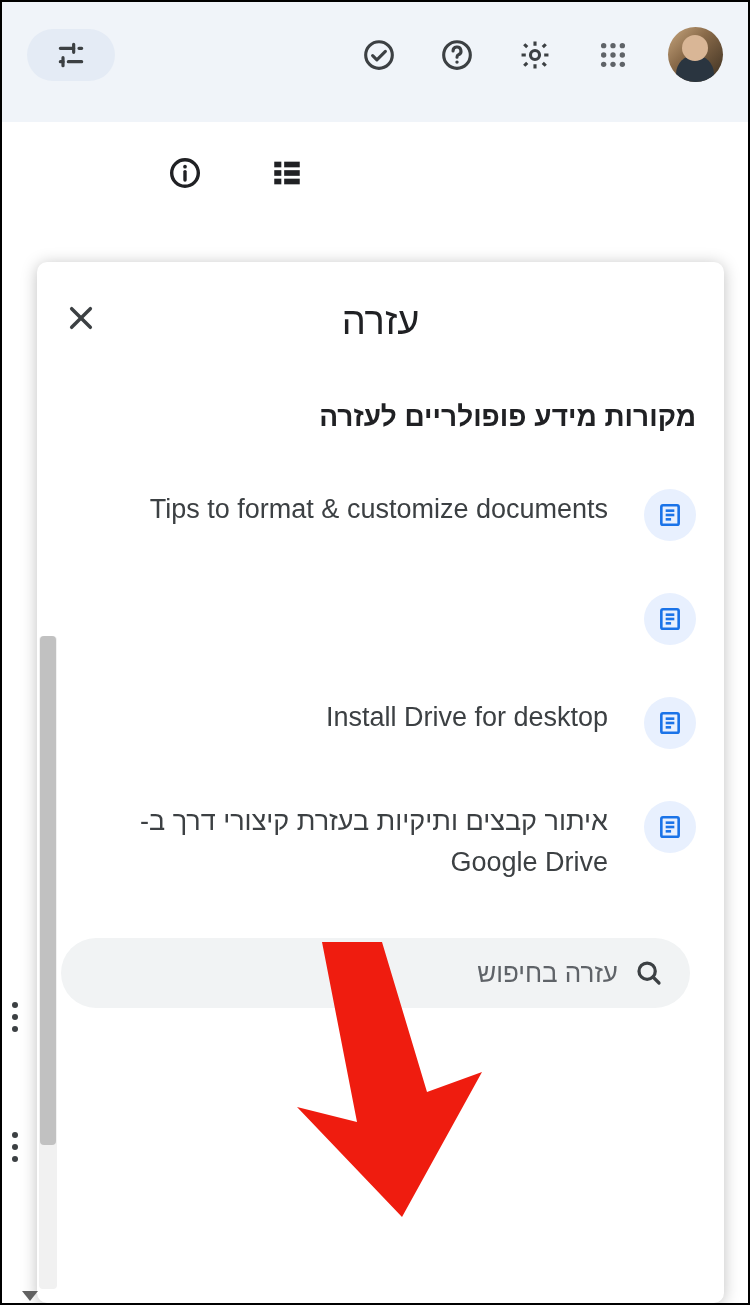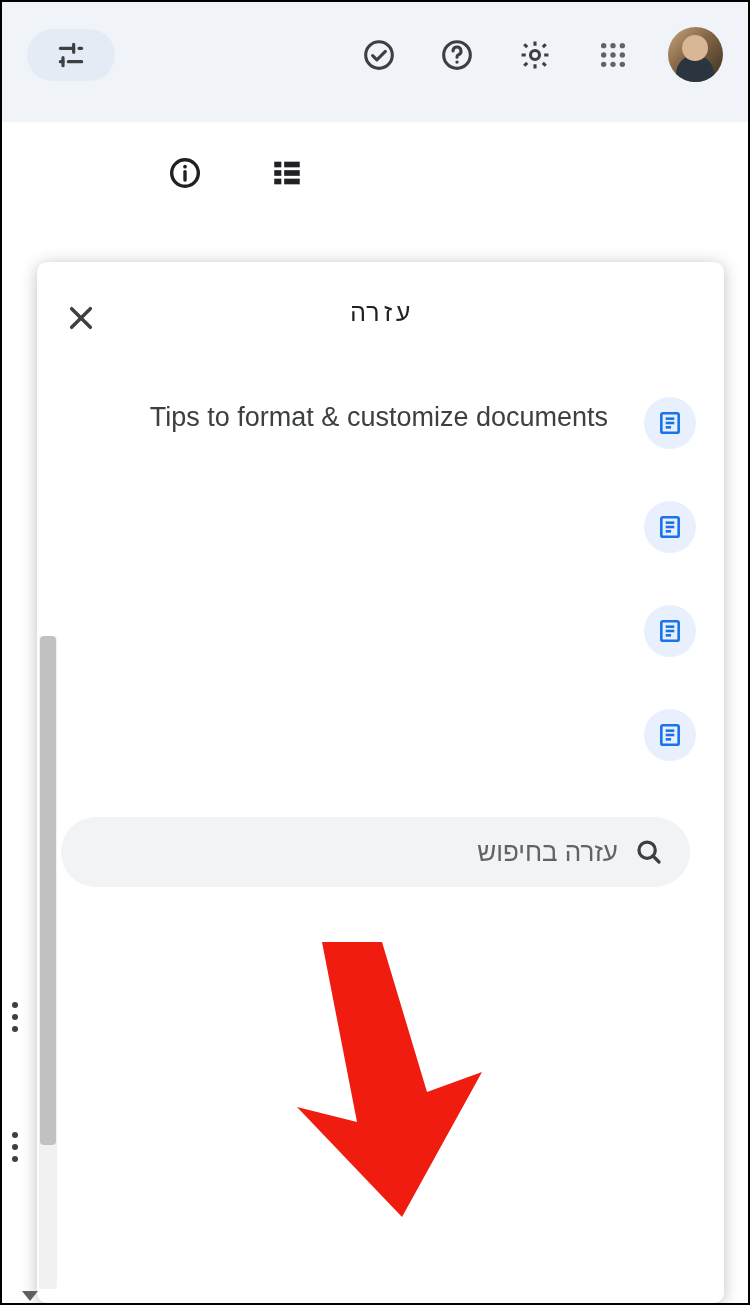--- a/index.html
+++ b/index.html
@@ -13,21 +13,21 @@
 .side-rail { position: absolute; right: 20px; top: 145px; display: flex; flex-direction: column; gap: 90px; align-items: center; }
 .cal-icon { width: 36px; height: 36px; position: relative; }
 .keep-icon { width: 36px; height: 36px; background: #fbbc04; border-radius: 4px; position: relative; }
 .content-card { position: absolute; top: 120px; left: 105px; right: 0; bottom: 0; background: #fff; border-top-left-radius: 18px; }
 .card-toolbar { position: absolute; top: 28px; left: 55px; display: flex; gap: 56px; direction: ltr; }
 .dots-col { position: absolute; left: 10px; top: 1000px; display: flex; flex-direction: column; gap: 100px; }
 .dots3 { display: flex; flex-direction: column; gap: 6px; }
 .dots3 span { width: 6px; height: 6px; background: #3c4043; border-radius: 50%; }
 .help-panel { position: absolute; top: 260px; left: 35px; right: 24px; bottom: 0; background: #fff; border-radius: 10px; box-shadow: 0 2px 16px rgba(0,0,0,0.25); display: flex; flex-direction: column; direction: rtl; }
 .help-header { display: flex; align-items: center; justify-content: center; position: relative; padding: 38px 20px 24px; }
-.help-title { font-size: 25px; color: #202124; font-family: Liberation Mono, monospace; }
+.help-title { font-size: 38px; color: #202124; }
 .close-btn { position: absolute; left: 20px; top: 32px; width: 48px; height: 48px; display: flex; align-items: center; justify-content: center; cursor: pointer; }
 .help-body { flex: 1; overflow-y: auto; padding: 18px 28px 0 18px; position: relative; }
 .scroll-track { position: absolute; left: 2px; top: 374px; width: 18px; bottom: 14px; background: #f1f1f1; border-radius: 4px; }
 .scroll-thumb { position: absolute; left: 1px; top: 0; width: 16px; height: 78%; background: #c1c1c1; border-radius: 4px; }
 .scroll-up { position: absolute; left: 3px; top: 374px; width: 16px; height: 16px; display:flex; align-items:center; justify-content:center; font-size:12px; color:#606060;}
 .section-title { font-size: 28px; font-weight: bold; color: #202124; text-align: right; margin: 16px 0 30px 0; }
 .help-item { display: flex; align-items: flex-start; gap: 36px; padding: 26px 0; cursor: pointer; direction: rtl; }
 .help-item .doc-icon { width: 52px; height: 52px; border-radius: 50%; background: #e8f0fe; display: flex; align-items: center; justify-content: center; flex-shrink: 0; }
 .help-item .label { font-size: 27px; color: #3c4043; line-height: 1.5; text-align: right; flex: 1; direction: ltr; }
 .search-row { margin: 30px 6px 26px 6px; background: #f1f3f4; border-radius: 36px; height: 70px; display: flex; align-items: center; padding: 0 26px; direction: rtl; gap: 16px; }
@@ -141,20 +141,21 @@
   <div class="help-header">
     <div class="help-title">עזרה</div>
     <div class="close-btn">
       <svg width="32" height="32" viewBox="0 0 24 24" stroke="#3c4043" stroke-width="2.6" stroke-linecap="round">
           <line x1="5" y1="5" x2="19" y2="19"></line>
           <line x1="19" y1="5" x2="5" y2="19"></line>
         </svg>
     </div>
   </div>
   <div class="help-body">
+    <div class="section-title">מקורות מידע פופולריים לעזרה</div>
 
     <div class="help-item">
       <div class="doc-icon">
         <svg width="26" height="26" viewBox="0 0 24 24" fill="none" stroke="#1a73e8" stroke-width="2.4">
             <rect x="4" y="3" width="16" height="18" rx="1.5"></rect>
             <line x1="8" y1="8" x2="16" y2="8"></line>
             <line x1="8" y1="12" x2="16" y2="12"></line>
             <line x1="8" y1="16" x2="13" y2="16"></line>
           </svg>
       </div>
@@ -175,31 +176,33 @@
 
     <div class="help-item">
       <div class="doc-icon">
         <svg width="26" height="26" viewBox="0 0 24 24" fill="none" stroke="#1a73e8" stroke-width="2.4">
             <rect x="4" y="3" width="16" height="18" rx="1.5"></rect>
             <line x1="8" y1="8" x2="16" y2="8"></line>
             <line x1="8" y1="12" x2="16" y2="12"></line>
             <line x1="8" y1="16" x2="13" y2="16"></line>
           </svg>
       </div>
-    </div>
-
-    <div class="help-item">
-      <div class="doc-icon">
-        <svg width="26" height="26" viewBox="0 0 24 24" fill="none" stroke="#1a73e8" stroke-width="2.4">
-            <rect x="4" y="3" width="16" height="18" rx="1.5"></rect>
-            <line x1="8" y1="8" x2="16" y2="8"></line>
-            <line x1="8" y1="12" x2="16" y2="12"></line>
-            <line x1="8" y1="16" x2="13" y2="16"></line>
-          </svg>
-      </div>
+      <div class="label">Install Drive for desktop</div>
+    </div>
+
+    <div class="help-item">
+      <div class="doc-icon">
+        <svg width="26" height="26" viewBox="0 0 24 24" fill="none" stroke="#1a73e8" stroke-width="2.4">
+            <rect x="4" y="3" width="16" height="18" rx="1.5"></rect>
+            <line x1="8" y1="8" x2="16" y2="8"></line>
+            <line x1="8" y1="12" x2="16" y2="12"></line>
+            <line x1="8" y1="16" x2="13" y2="16"></line>
+          </svg>
+      </div>
+      <div class="label" dir="rtl" style="direction:rtl">איתור קבצים ותיקיות בעזרת קיצורי דרך ב-Google Drive</div>
     </div>
 
     <div class="search-row">
       <svg width="30" height="30" viewBox="0 0 24 24" fill="none" stroke="#3c4043" stroke-width="2.6" stroke-linecap="round">
           <circle cx="10.5" cy="10.5" r="6.5"></circle>
           <line x1="20" y1="20" x2="15.2" y2="15.2"></line>
         </svg>
       <input type="text" placeholder="עזרה בחיפוש" style="">
     </div>
   </div>

